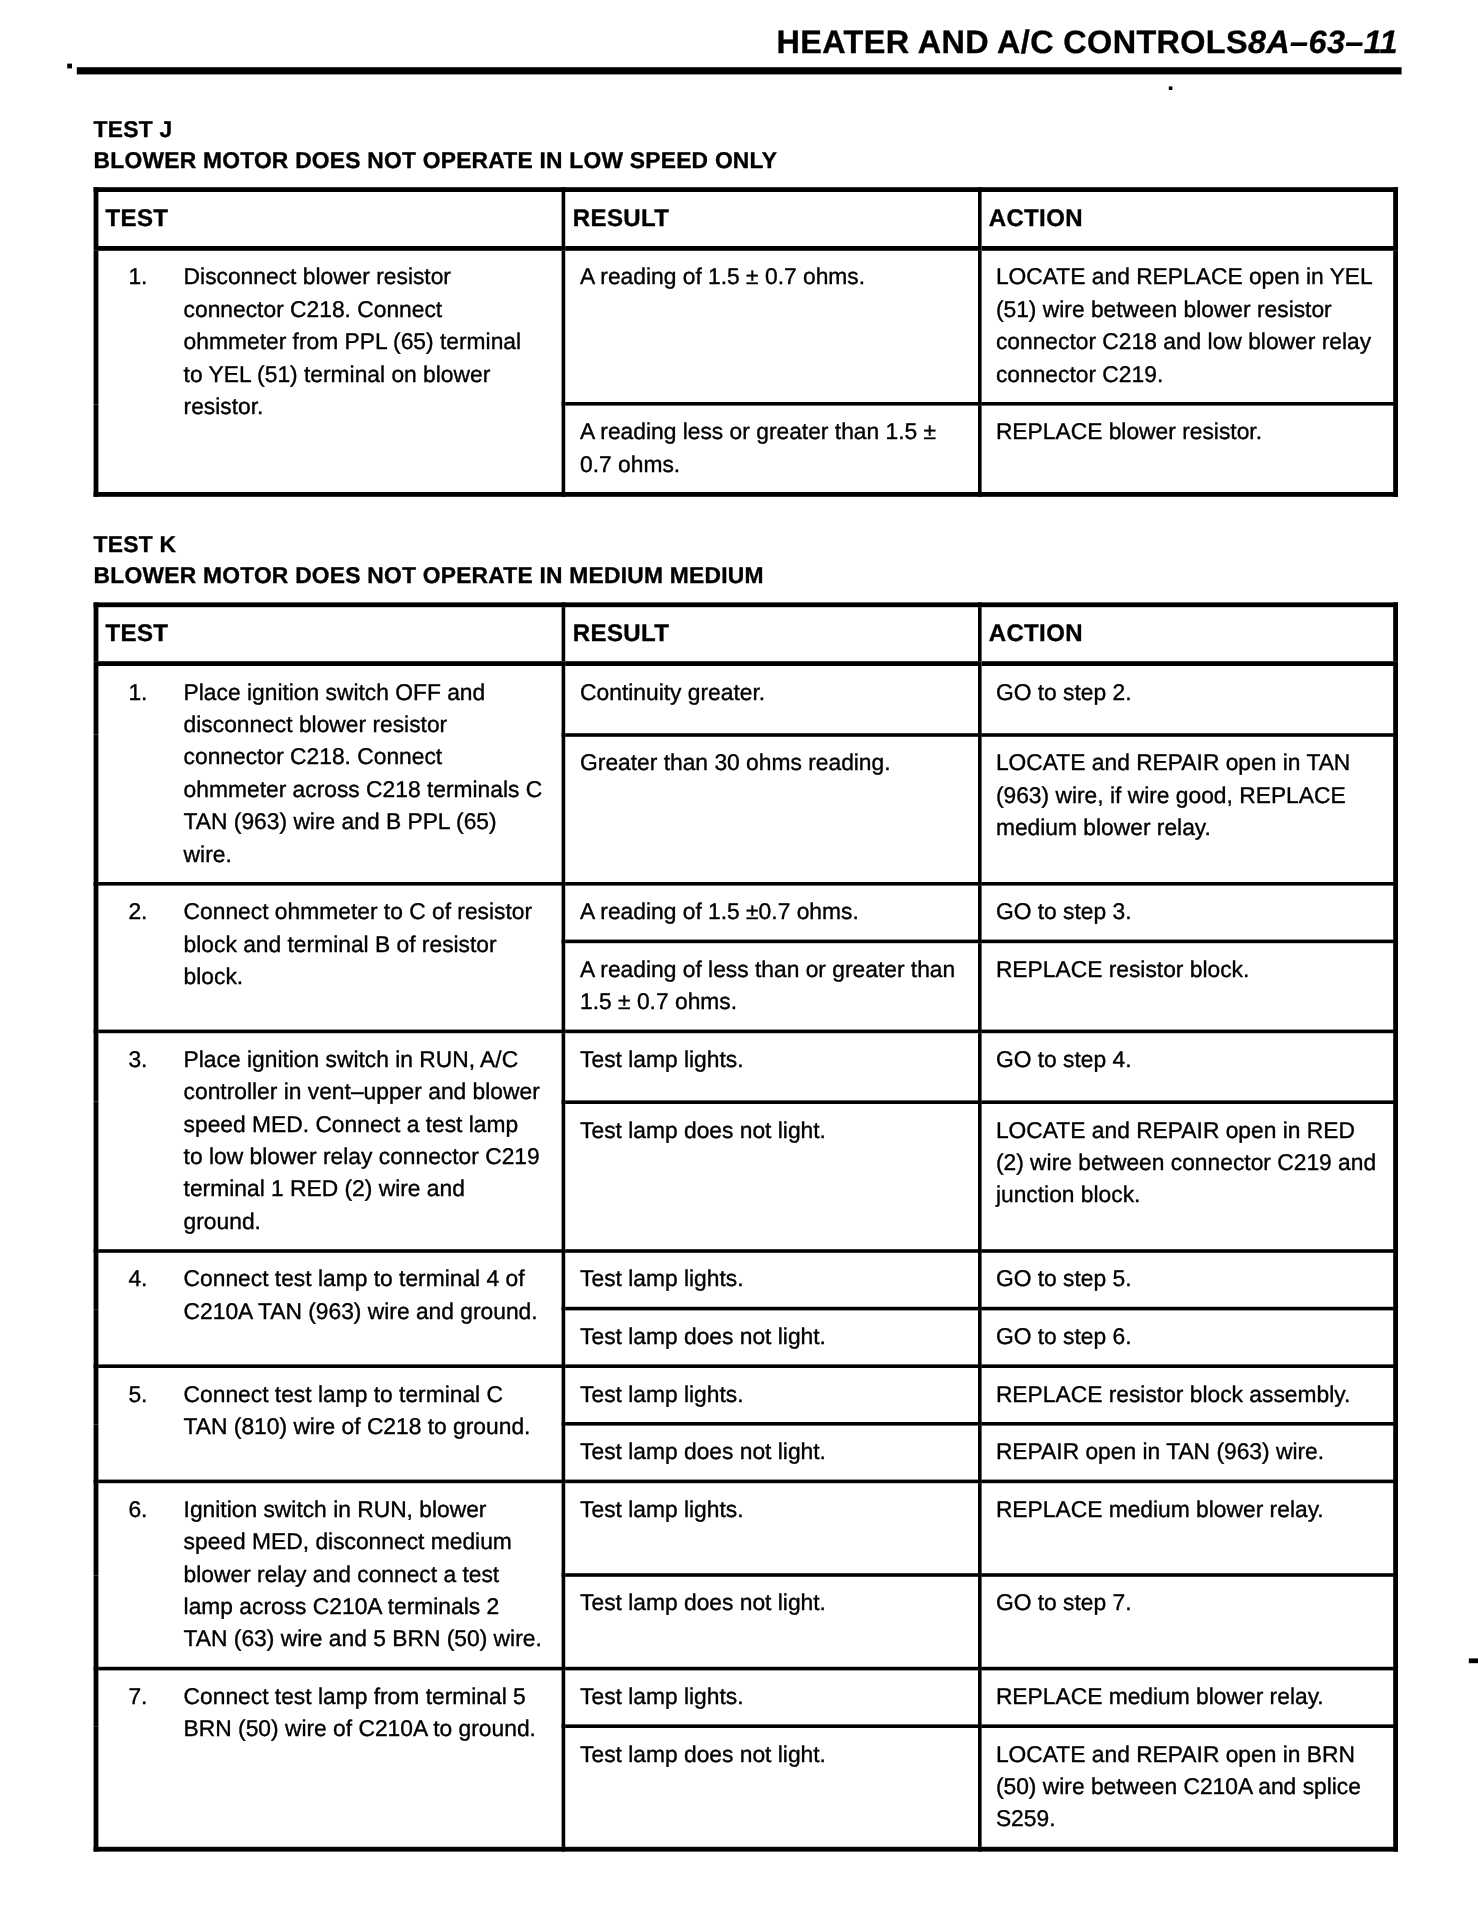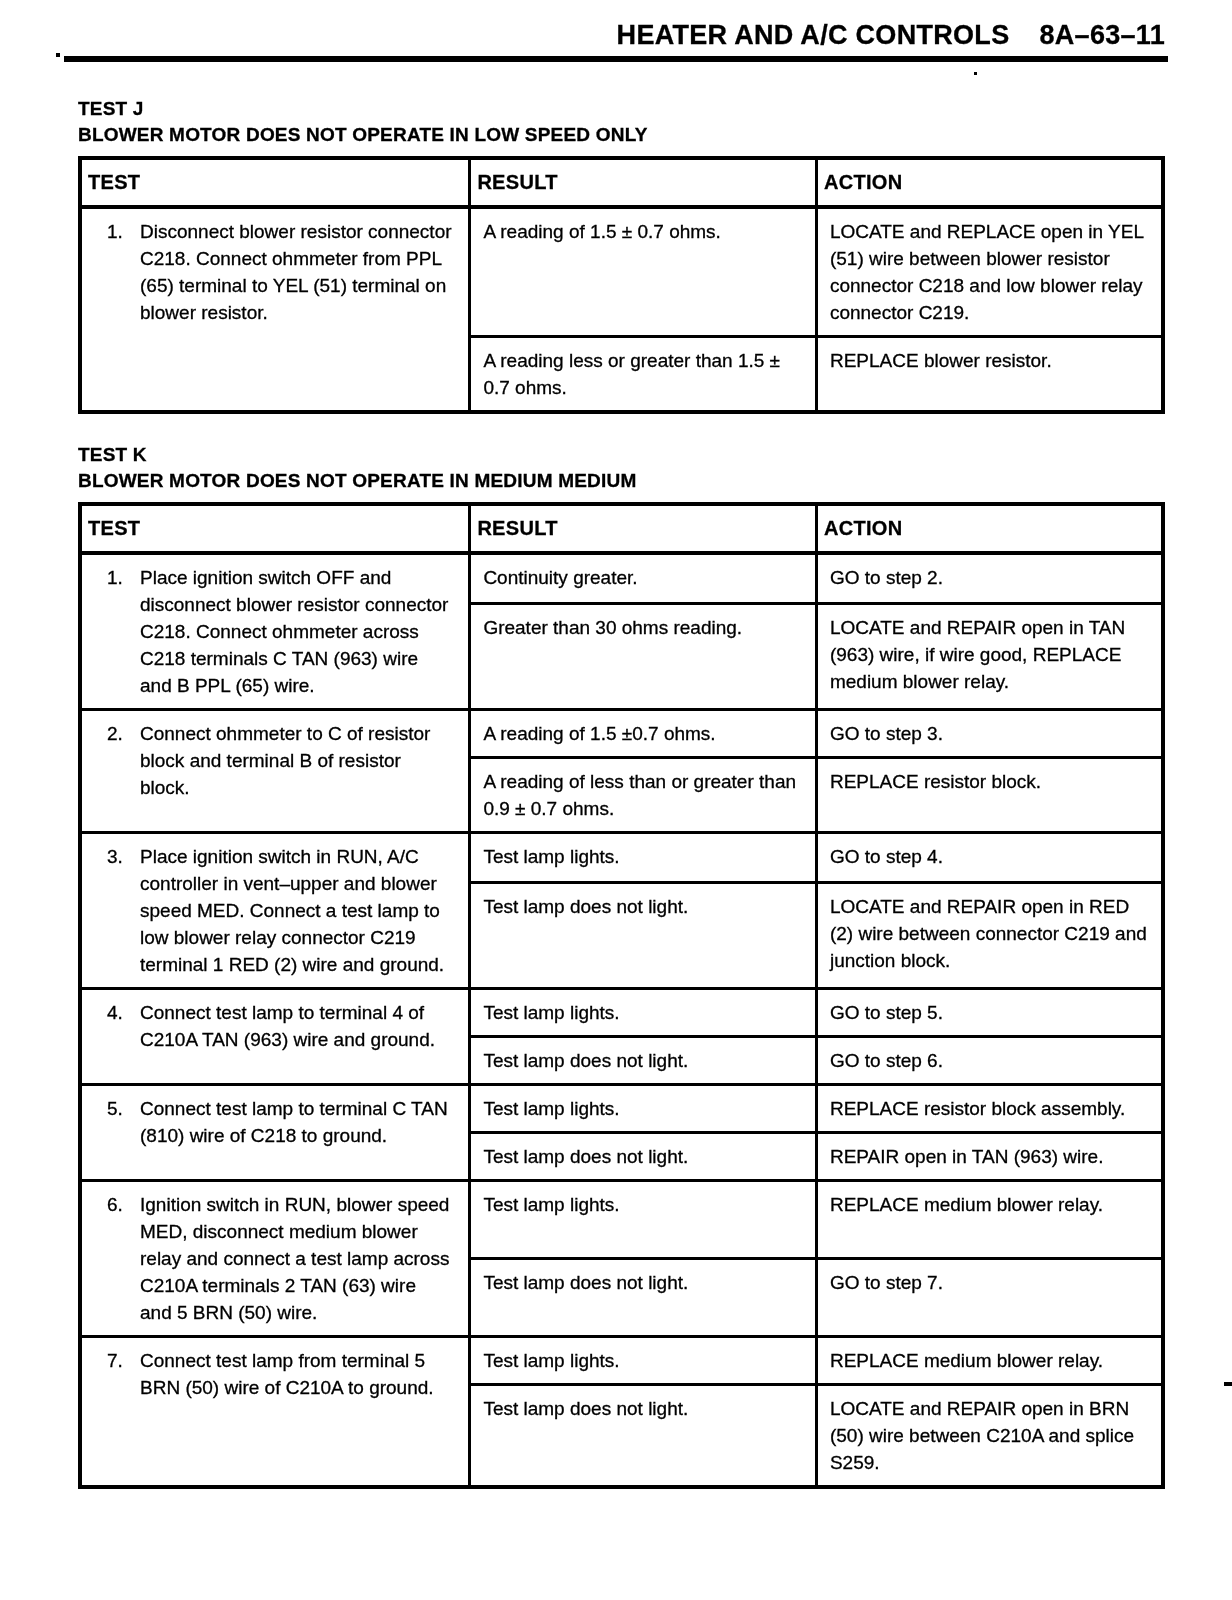--- a/index.html
+++ b/index.html
@@ -5,21 +5,21 @@
   html,body{margin:0;padding:0;}
   body{
     width:1232px;height:1600px;background:#ffffff;color:#000;
     font-family:"Liberation Sans",sans-serif;position:relative;
     -webkit-text-stroke:0.3px #000;
   }
   .page-header{
     position:absolute;top:20px;right:67px;
     font-weight:bold;font-size:27px;letter-spacing:.3px;white-space:nowrap;
   }
-  .page-header .page-number{margin-left:30px;}
+  .page-header .page-number{font-style:italic;}
   .header-rule{
     position:absolute;top:56px;left:64px;width:1104px;height:6px;background:#000;
   }
   .speck{position:absolute;background:#000;}
   .speck-a{left:56px;top:53px;width:4px;height:4px;}
   .speck-b{left:974px;top:72px;width:3px;height:3px;}
   .speck-c{left:1224px;top:1382px;width:8px;height:4px;}
   .content{position:absolute;top:96px;left:78px;width:1087px;}
   .table-block{margin:0 0 28px 0;}
   .table-title{
@@ -38,21 +38,21 @@
     font-size:20px;font-weight:bold;padding:11px 6px;text-align:left;
     letter-spacing:.3px;
   }
   table.diag td{
     border:3px solid #000;vertical-align:top;
     font-size:19px;line-height:27px;padding:9px 12px 9px 12px;
   }
   td.test-cell{padding:9px 6px 9px 0;}
   .tc{display:flex;}
   .tc .num{flex:0 0 46px;padding-left:13px;box-sizing:border-box;}
-  .tc .tx{flex:1;padding-right:4px;}
+  .tc .tx{flex:1;padding-right:4px;margin-left:13px;}
   td.result-cell{min-height:30px;}
 </style>
 </head>
 <body>
 
 <div class="page-header">
   <span>HEATER AND A/C CONTROLS</span><span class="page-number">8A–63–11</span>
 </div>
 <div class="header-rule"></div>
 <div class="speck speck-a"></div>
@@ -137,21 +137,21 @@
           <td class="test-cell" rowspan="2">
             <div class="tc">
               <span class="num">2.</span>
               <span class="tx">Connect ohmmeter to C of resistor block and terminal B of resistor block.</span>
             </div>
           </td>
           <td class="result-cell">A reading of 1.5 ±0.7 ohms.</td>
           <td class="action-cell">GO to step 3.</td>
         </tr>
         <tr>
-          <td class="result-cell">A reading of less than or greater than 0.9 ± 0.7 ohms.</td>
+          <td class="result-cell">A reading of less than or greater than 1.5 ± 0.7 ohms.</td>
           <td class="action-cell">REPLACE resistor block.</td>
         </tr>
 
         <tr>
           <td class="test-cell" rowspan="2">
             <div class="tc">
               <span class="num">3.</span>
               <span class="tx">Place ignition switch in RUN, A/C controller in vent–upper and blower speed MED. Connect a test lamp to low blower relay connector C219 terminal 1 RED (2) wire and ground.</span>
             </div>
           </td>

